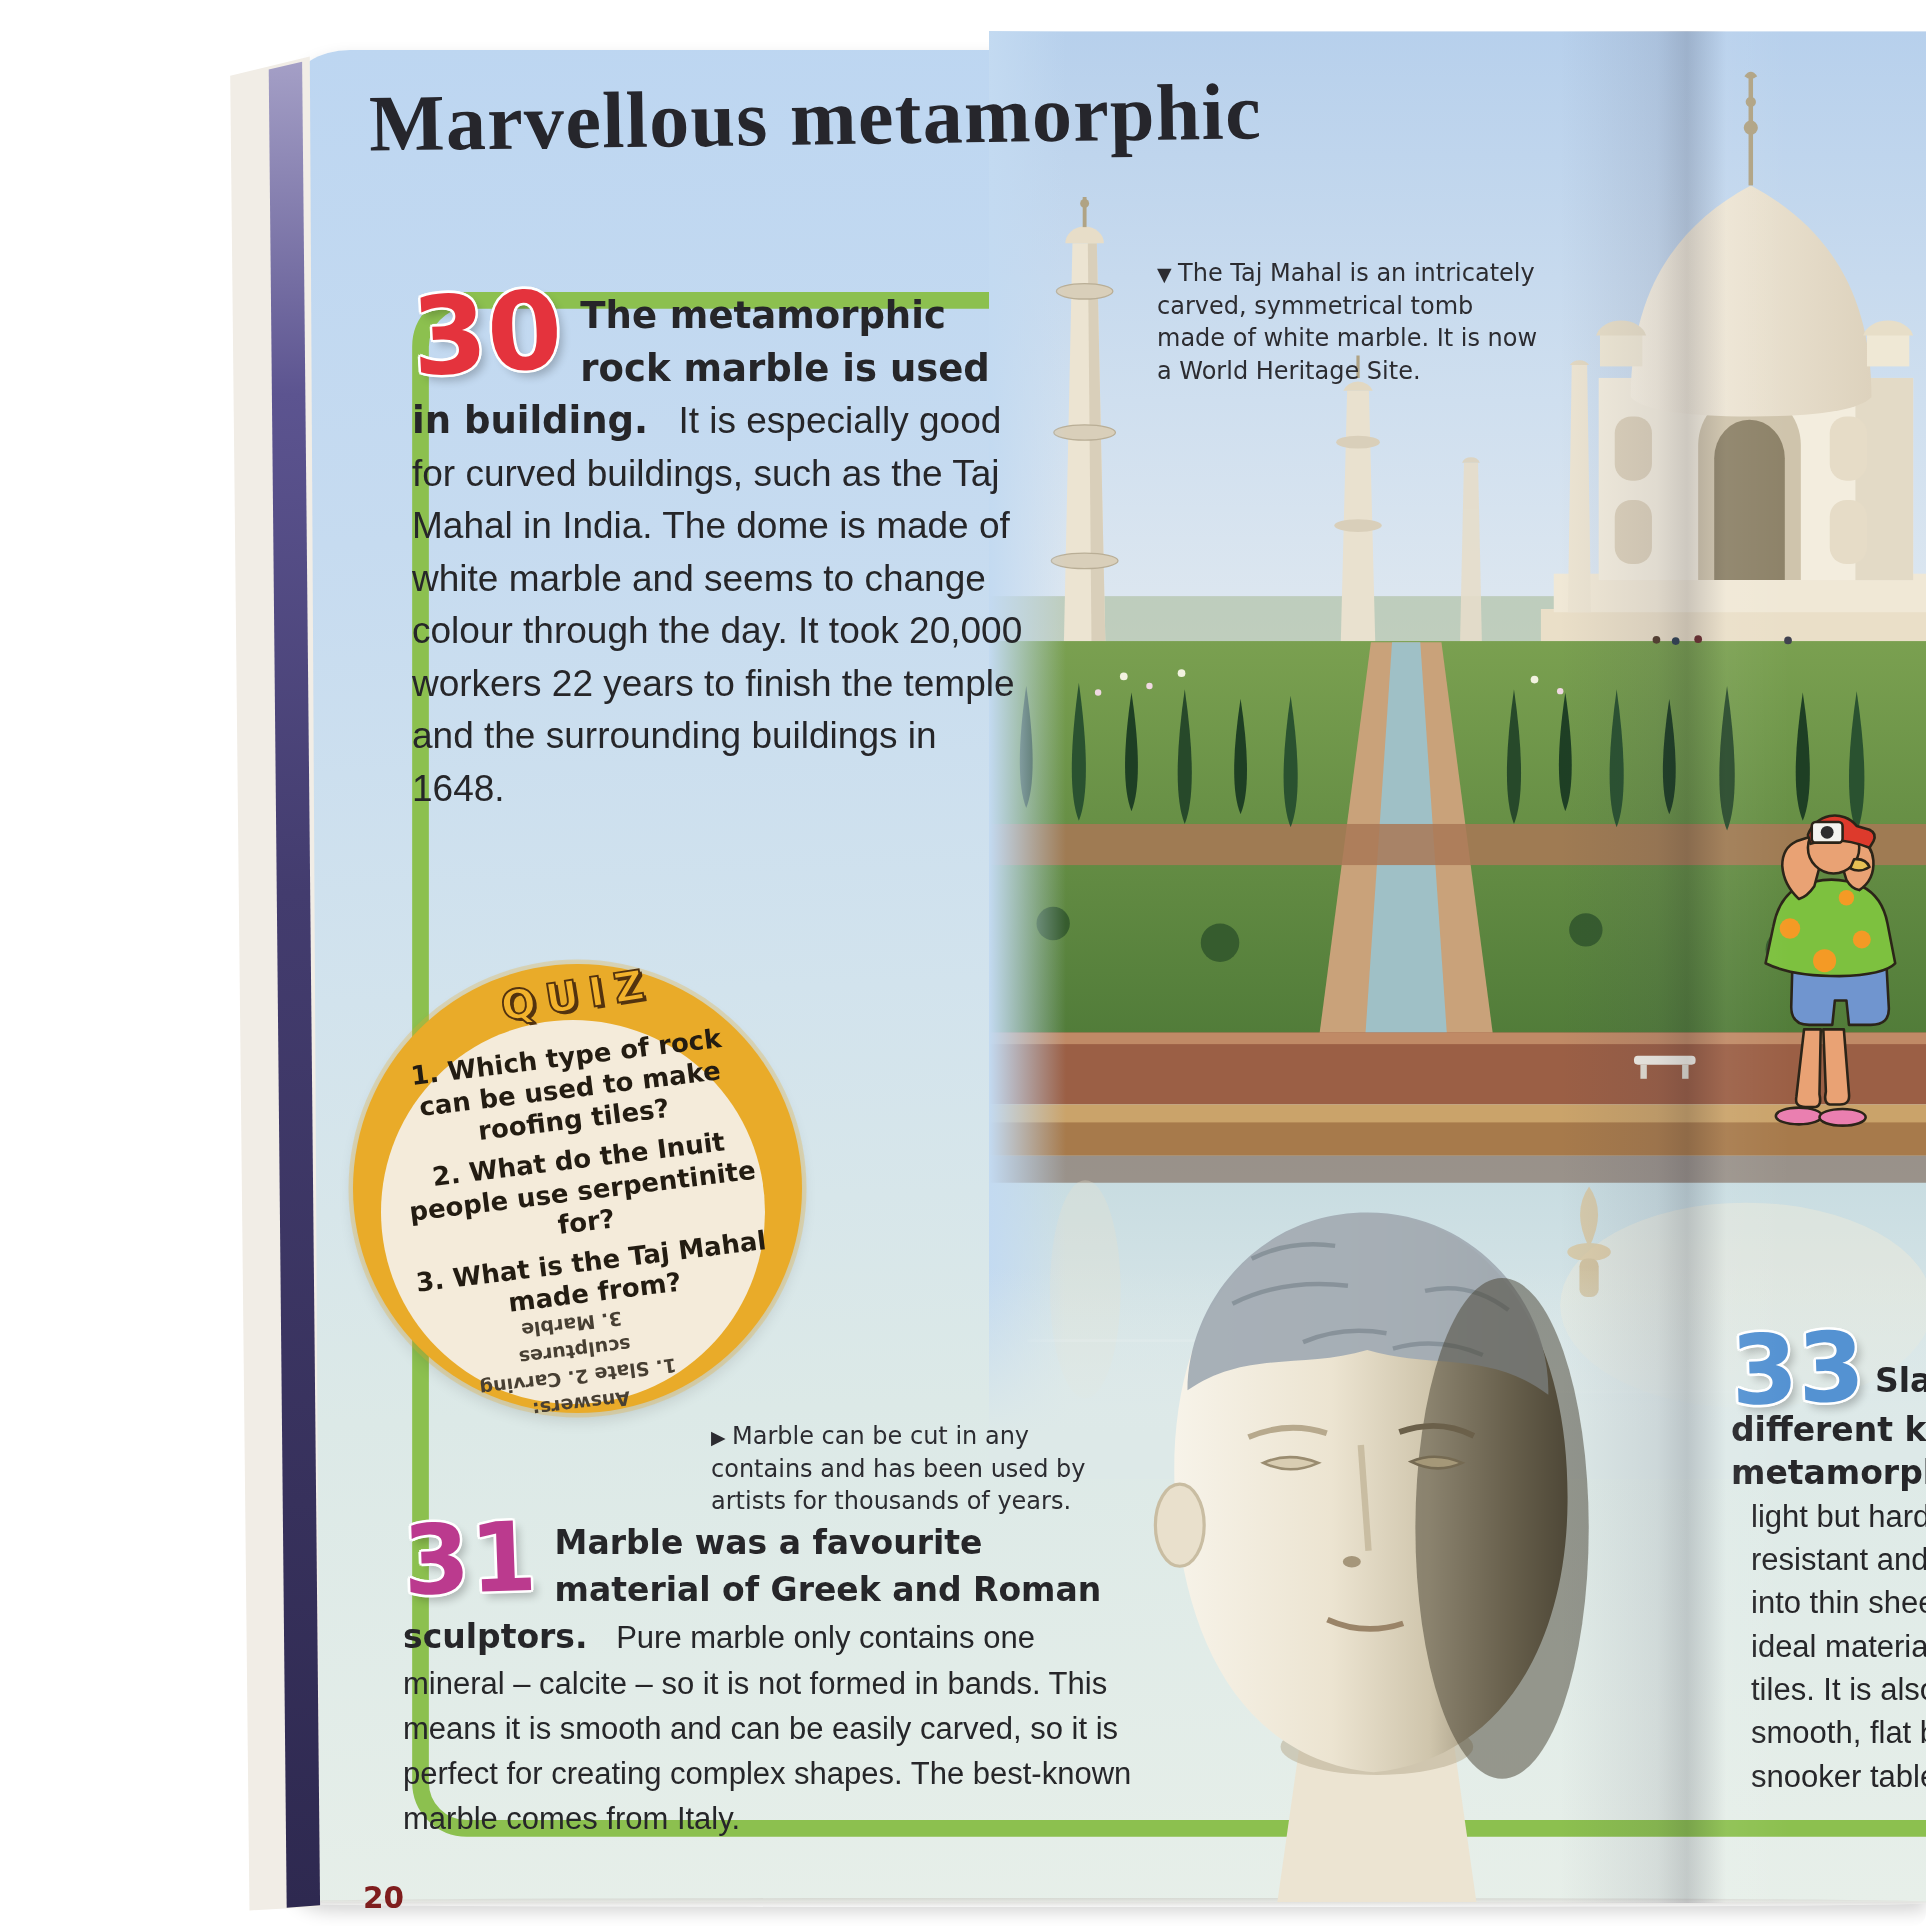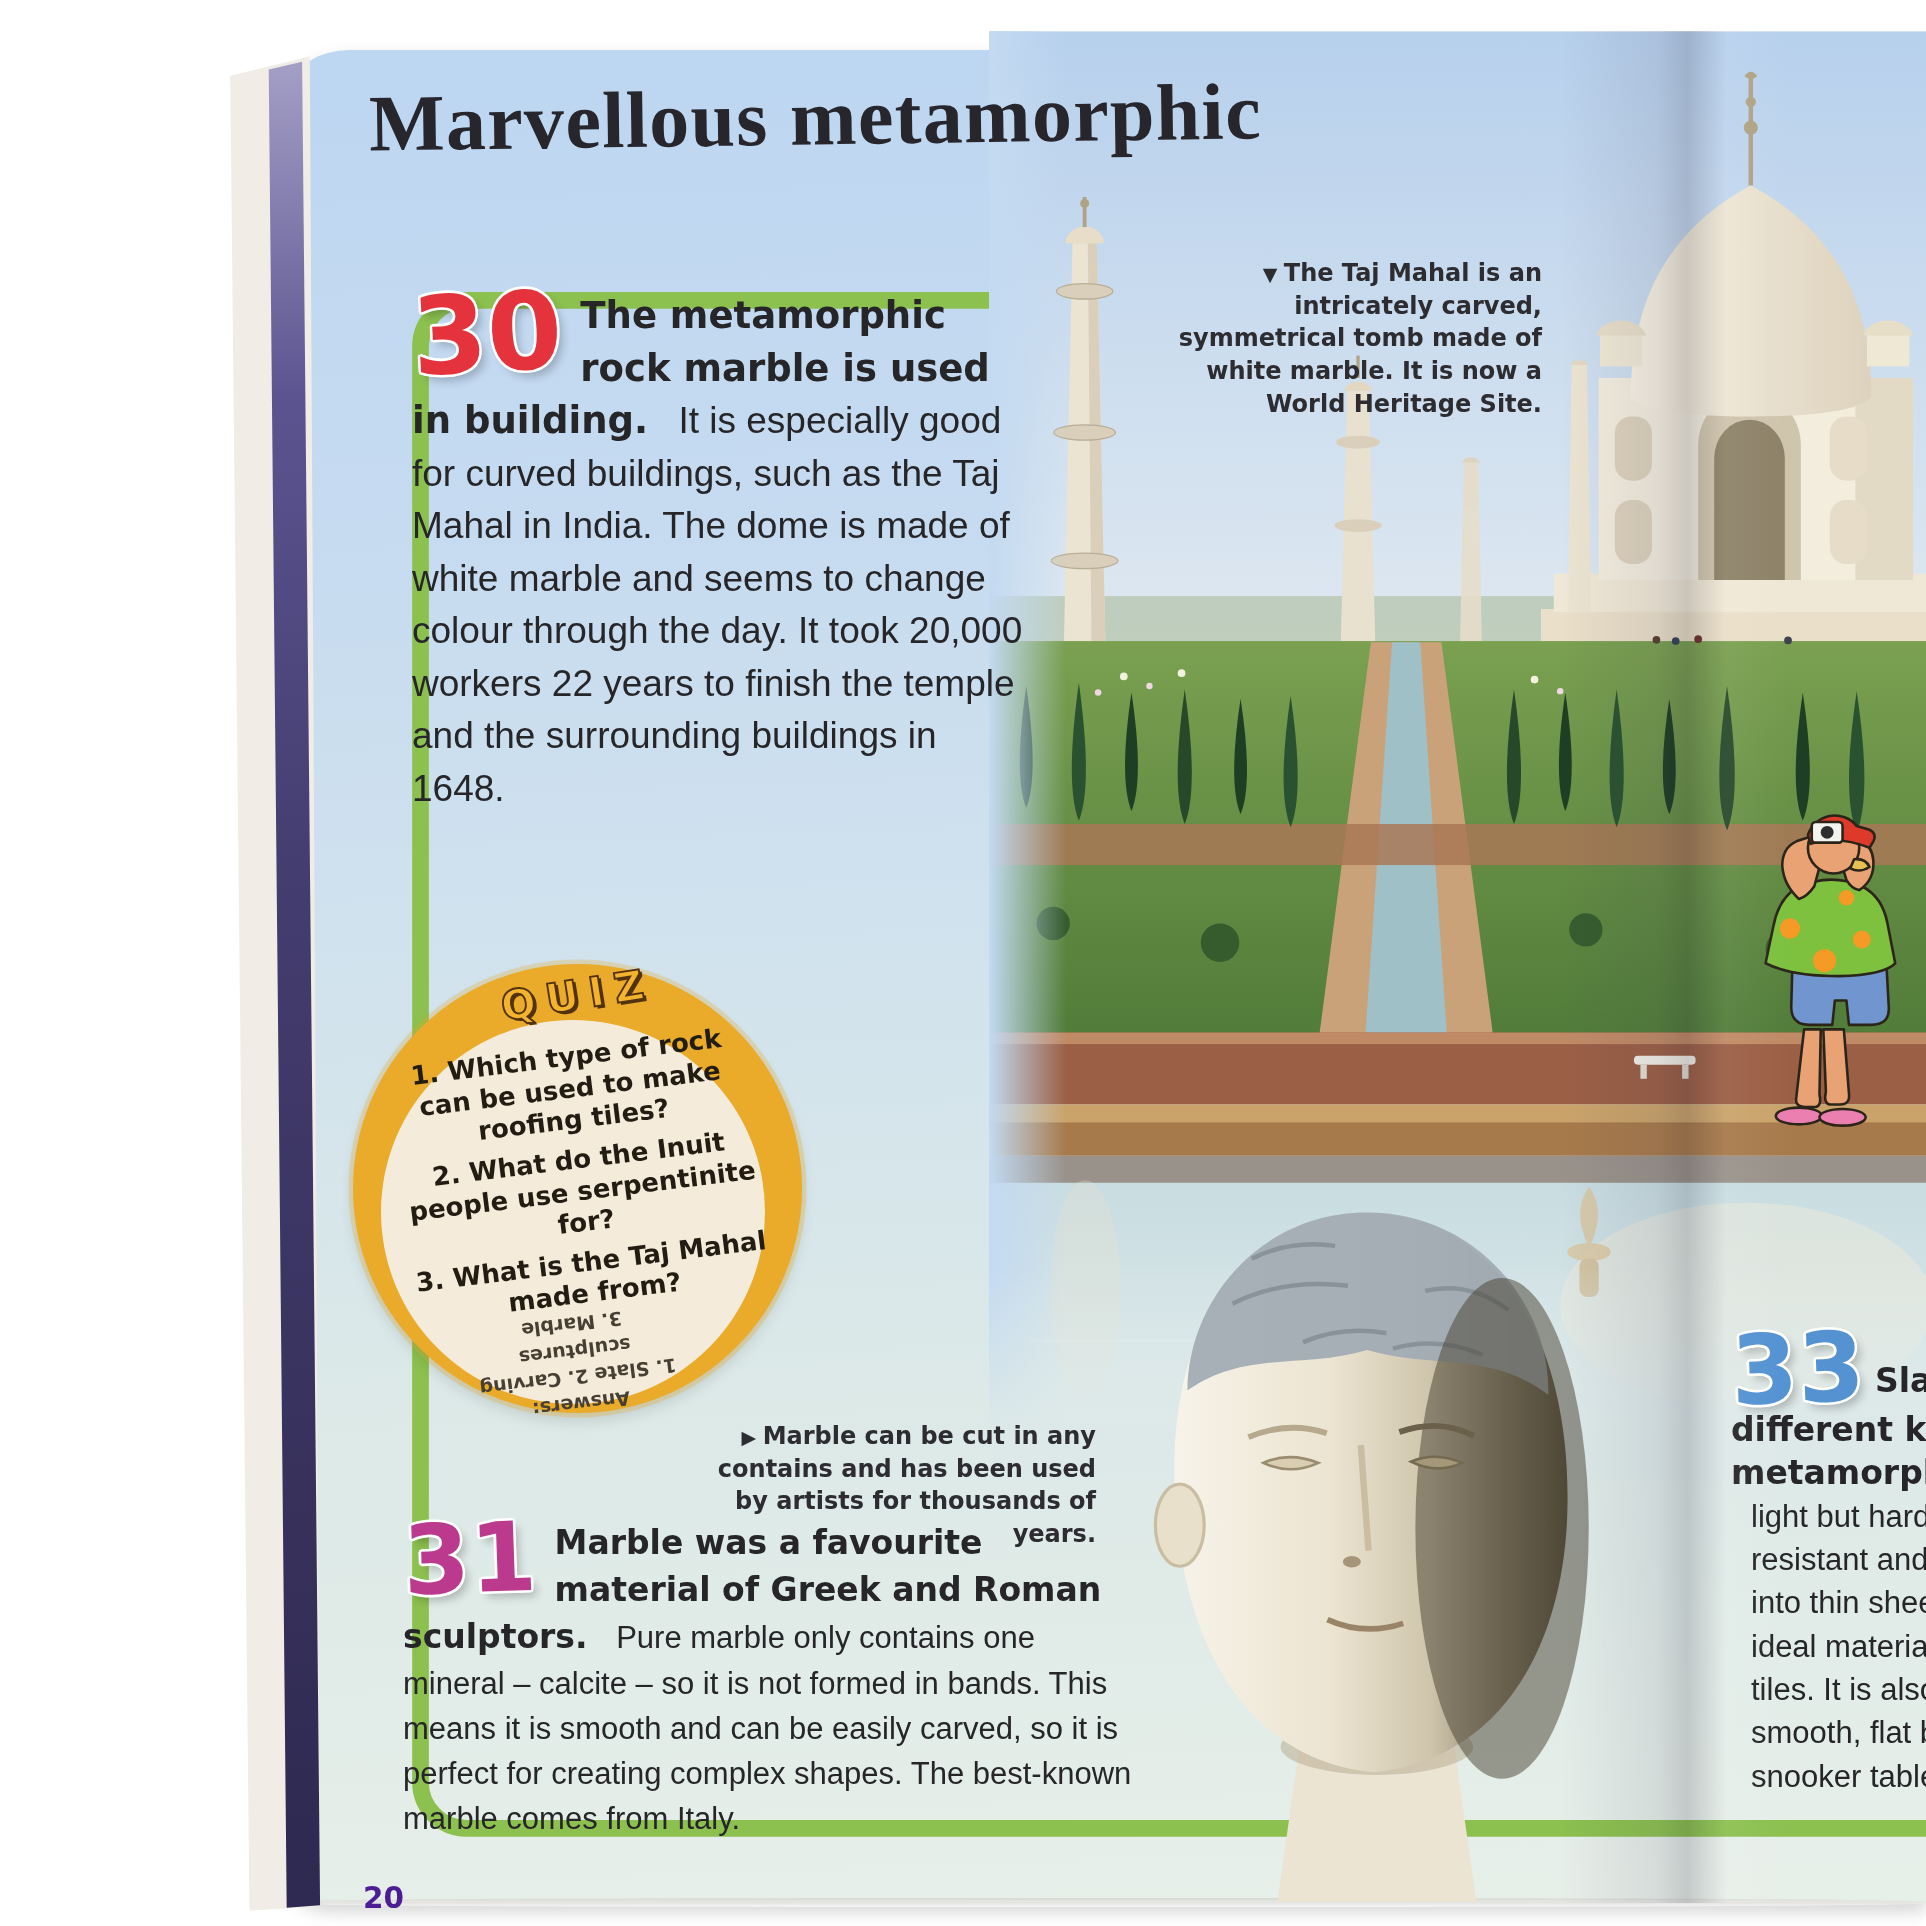--- a/index.html
+++ b/index.html
@@ -22,21 +22,21 @@
          color:#26262c;letter-spacing:1.3px;transform:rotate(-0.8deg);}
 
   
   .photo{position:absolute;left:989px;top:31px;width:937px;height:1448px;z-index:10;overflow:hidden;}
   .photo-fade-left{position:absolute;left:0;top:0;bottom:0;width:77px;
         background:linear-gradient(90deg,#c3daf1 0%,rgba(195,218,241,0) 100%);}
   .photo-fade-bottom{position:absolute;left:0;right:0;bottom:0;height:212px;
         background:linear-gradient(rgba(222,233,232,0) 0%,#dde9e8 78%);}
 
   
-  .caption{position:absolute;z-index:16;color:#2c2c31;font-size:24px;line-height:1.36;font-weight:700;text-align:right;}
+  .caption{position:absolute;z-index:16;color:#2c2c31;font-size:24px;line-height:1.36;font-weight:400;}
   .cap-taj{left:1157px;top:257px;width:385px;}
   .cap-marble{left:711px;top:1420px;width:385px;}
   .cap-marker{font-size:19px;margin-right:6.4px;color:#2c2c31;}
 
   
   .fact{position:absolute;z-index:15;color:#262629;}
   .fact-num{float:left;font-weight:800;line-height:0.82;margin-right:18px;
             text-shadow:2.6px 0 0 #fff,-2.6px 0 0 #fff,0 2.6px 0 #fff,0 -2.6px 0 #fff,
                         1.9px 1.9px 0 #fff,-1.9px -1.9px 0 #fff,1.9px -1.9px 0 #fff,-1.9px 1.9px 0 #fff,
                         5.1px 6.4px 9px rgba(0,0,0,0.22);}
@@ -66,21 +66,21 @@
   .quiz-questions{position:absolute;left:395px;top:1041px;width:372px;z-index:21;text-align:center;
                   transform:rotate(-7deg);font-weight:600;font-size:26px;line-height:1.22;color:#231c12;}
   .quiz-questions .q{margin-bottom:7.7px;}
   .quiz-answers{position:absolute;left:429px;top:1311px;width:295px;z-index:21;text-align:center;
                 transform:rotate(173deg);font-weight:600;font-size:19px;line-height:1.4;color:#473f33;}
 
   
   .bust{position:absolute;left:1091px;top:1156px;width:591px;height:746px;z-index:25;}
 
   
-  .page-num{position:absolute;left:363px;top:1881px;z-index:40;font-size:29.5px;font-weight:600;color:#4c1d95;}
+  .page-num{position:absolute;left:363px;top:1881px;z-index:40;font-size:29.5px;font-weight:600;color:#7f1d1d;}
 
   .page-bottom-edge{position:absolute;left:276px;top:1898px;width:1650px;height:9px;z-index:2;
                     background:linear-gradient(#cfcfc9,#ffffff);opacity:.7;border-radius:40%;}
 </style>
 </head>
 <body>
 
 <div id="canvas">
 
   <div class="page"></div>

